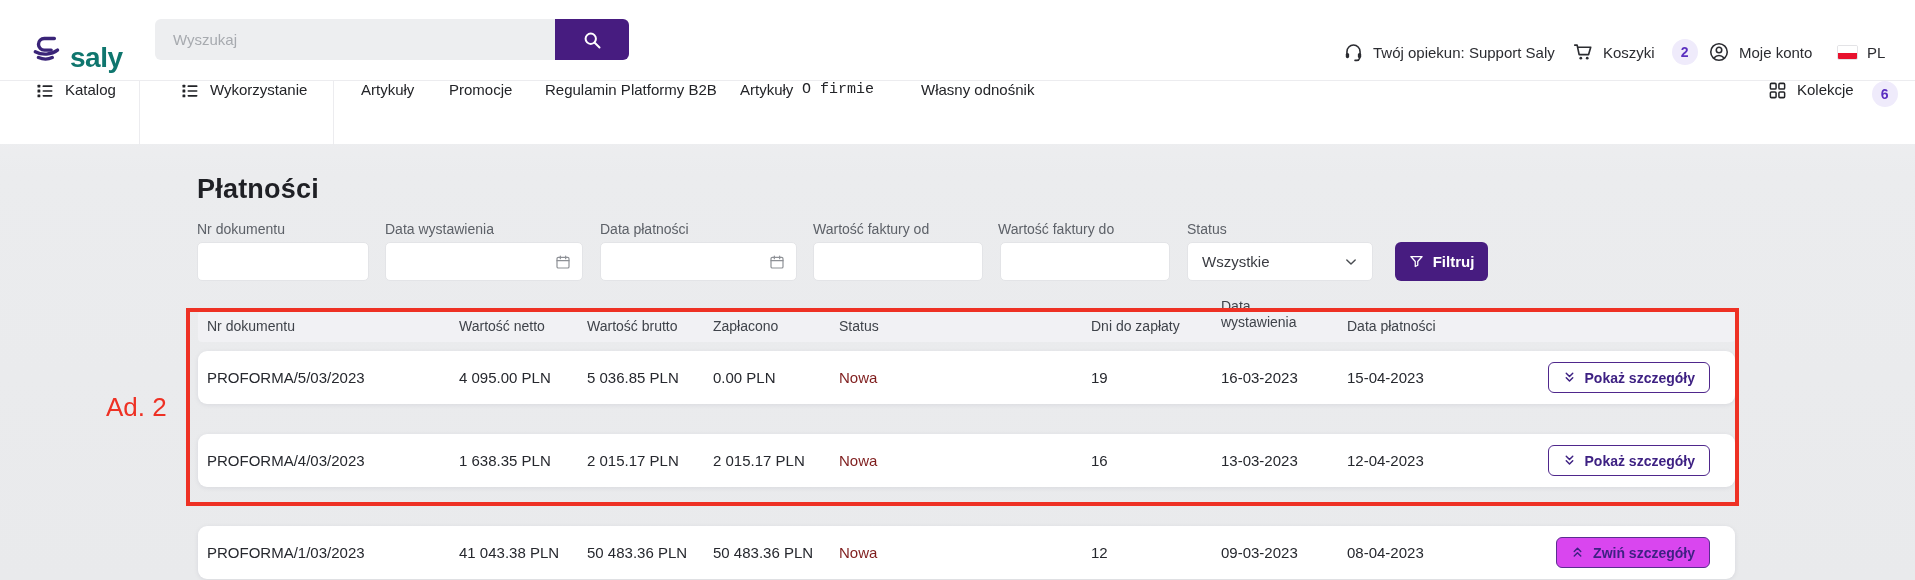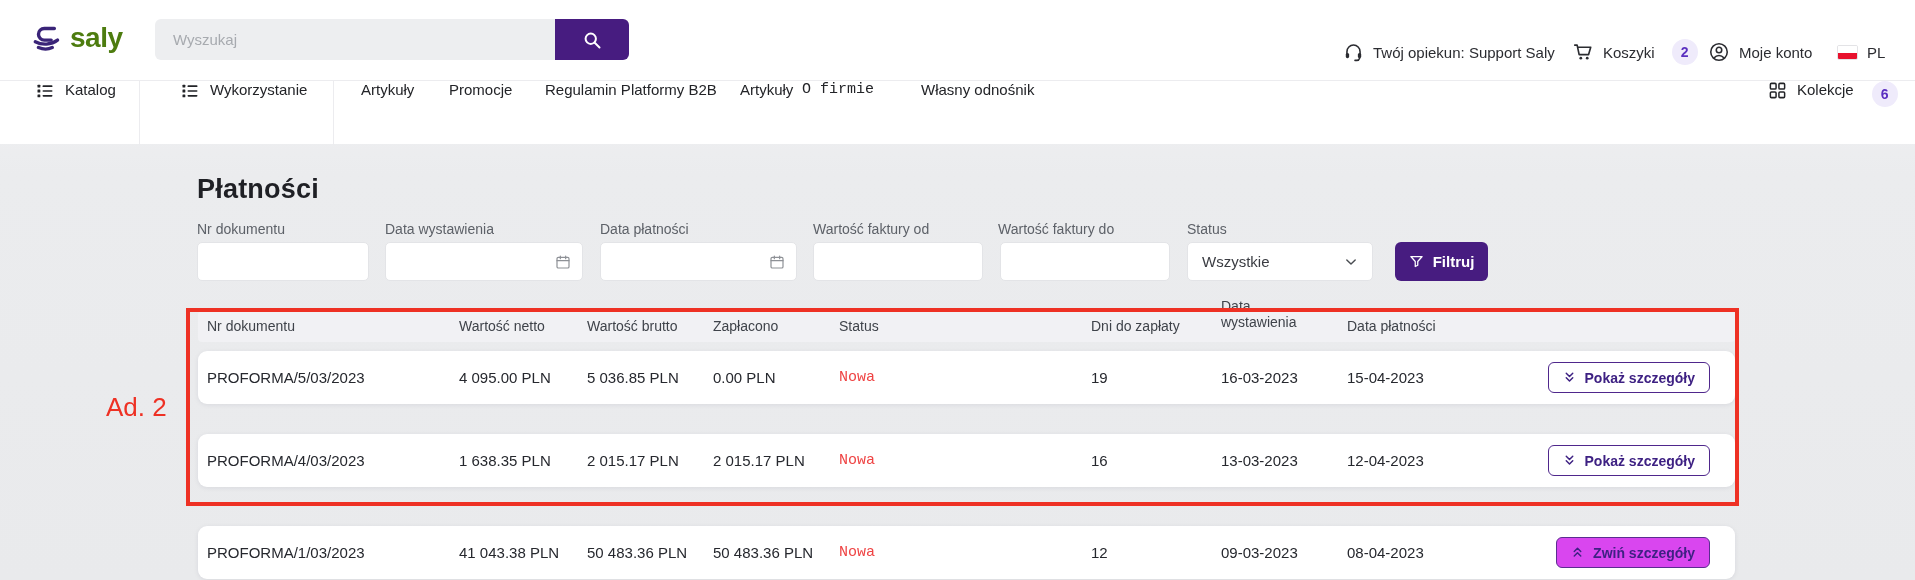--- a/index.html
+++ b/index.html
@@ -4,21 +4,21 @@
 <style>
   * { margin:0; padding:0; box-sizing:border-box; }
   html,body { width:1915px; height:580px; }
   body { font-family:"Liberation Sans", sans-serif; }
   .screen { position:relative; width:1915px; height:580px; overflow:hidden;
             background:linear-gradient(180deg,#f4f4f6 0%,#ebecee 30%,#e9eaec 100%); }
 
   
   .topbar { position:absolute; left:0; top:0; width:1915px; height:80px; background:#ffffff; z-index:2; }
   .logo { position:absolute; left:30px; top:22px; display:flex; align-items:center; gap:4px; }
-  .logo-text { font-size:28px; font-weight:800; color:#4d7c0f; letter-spacing:-0.5px; }
+  .logo-text { font-size:28px; font-weight:800; color:#0f766e; letter-spacing:-0.5px;margin-top:20px; }
   .search { position:absolute; left:155px; top:19px; width:474px; height:41px; display:flex; }
   .search input { flex:1; border:none; outline:none; background:#edeef0; border-radius:6px 0 0 6px;
                   padding:0 18px; font-size:15px; color:#6d28d9; font-family:inherit; }
   .search input::placeholder { color:#a7aaaf; }
   .search-btn { width:74px; height:41px; border:none; background:#471c80; border-radius:0 6px 6px 0;
                 display:flex; align-items:center; justify-content:center; cursor:pointer; }
   .top-item { position:absolute; top:12px; height:80px; display:flex; align-items:center; gap:9px;
               font-size:15px; color:#2b2c31; cursor:pointer; white-space:nowrap; }
   .badge { display:inline-flex; width:26px; height:26px; border-radius:50%; background:#efebfb;
            color:#5a2fc0; font-size:14px; font-weight:700; align-items:center; justify-content:center; }
@@ -51,21 +51,21 @@
                 font-family:inherit; }
 
   
   .thead { position:absolute; left:198px; top:311px; width:1537px; height:31px; background:#f1f1f4;
            border-radius:4px; font-size:14px; color:#3f434a; z-index:1; }
   .th { position:absolute; top:0; line-height:31px; white-space:nowrap; }
   .th-wrap { position:absolute; top:-13px; width:86px; line-height:16px; white-space:normal; }
   .row { position:absolute; left:198px; width:1537px; height:53px; background:#ffffff; border-radius:9px;
          box-shadow:0 1px 5px rgba(25,25,60,.08); font-size:15px; color:#26282e; z-index:1; }
   .td { position:absolute; top:0; line-height:53px; white-space:nowrap; }
-  .td.status { color:#ef4444;font-family:Liberation Mono, monospace; }
+  .td.status { color:#7f1d1d; }
   .btn-details { position:absolute; right:25px; top:11px; height:31px; padding:0 14px;
                  border:1.6px solid #4f278c; border-radius:6px; background:#ffffff; color:#3e2183;
                  font-size:14px; font-weight:600; display:flex; align-items:center; gap:9px;
                  cursor:pointer; font-family:inherit; white-space:nowrap; }
   .btn-details.filled { background:#d946ef; border-color:#5b2d90;text-align:right; }
 
   
   .c1 { left:9px; }  .c2 { left:261px; } .c3 { left:389px; } .c4 { left:515px; }
   .c5 { left:641px; } .c6 { left:893px; } .c7 { left:1023px; } .c8 { left:1149px; }
 

